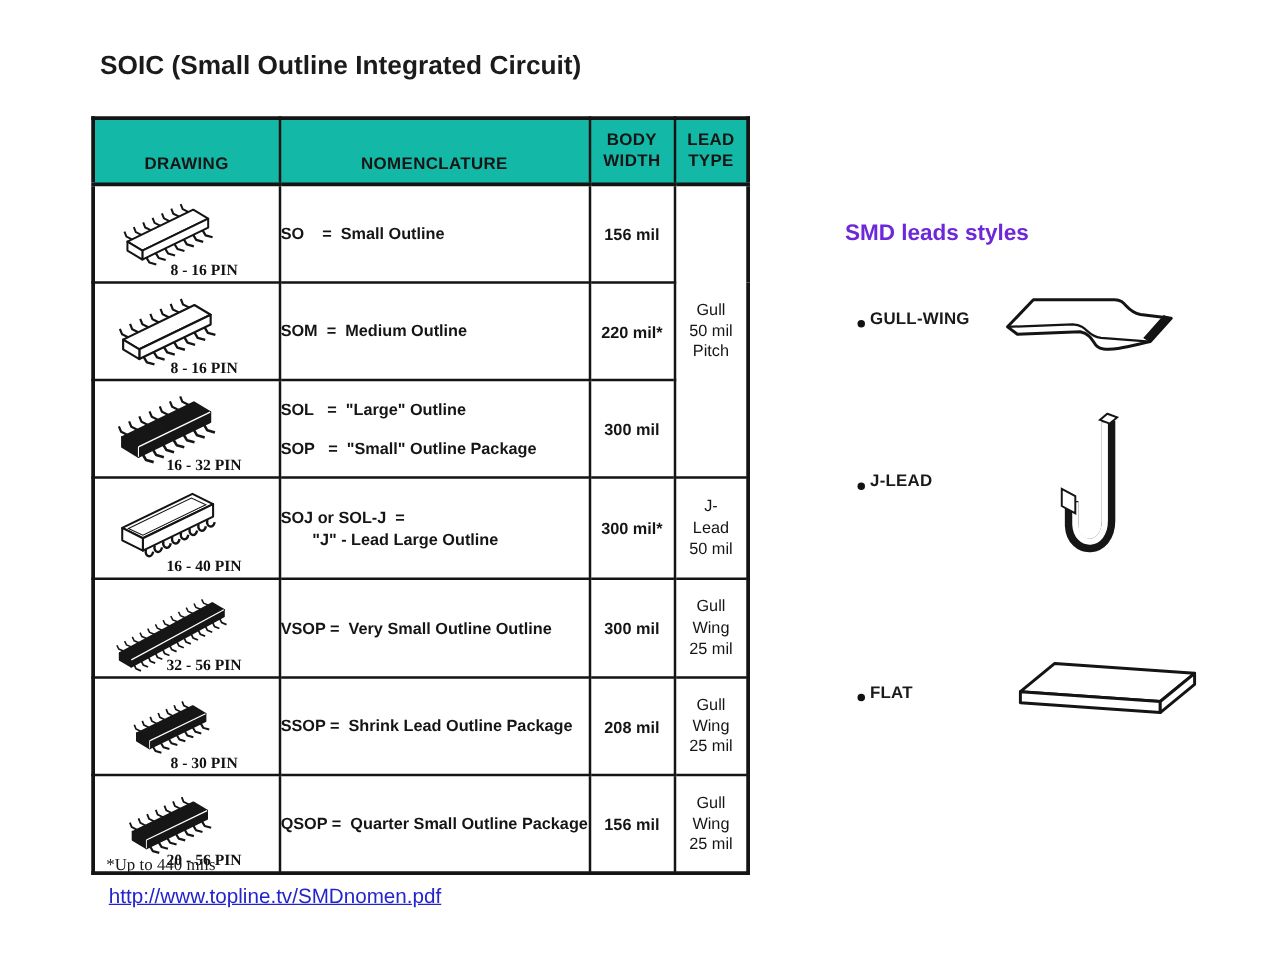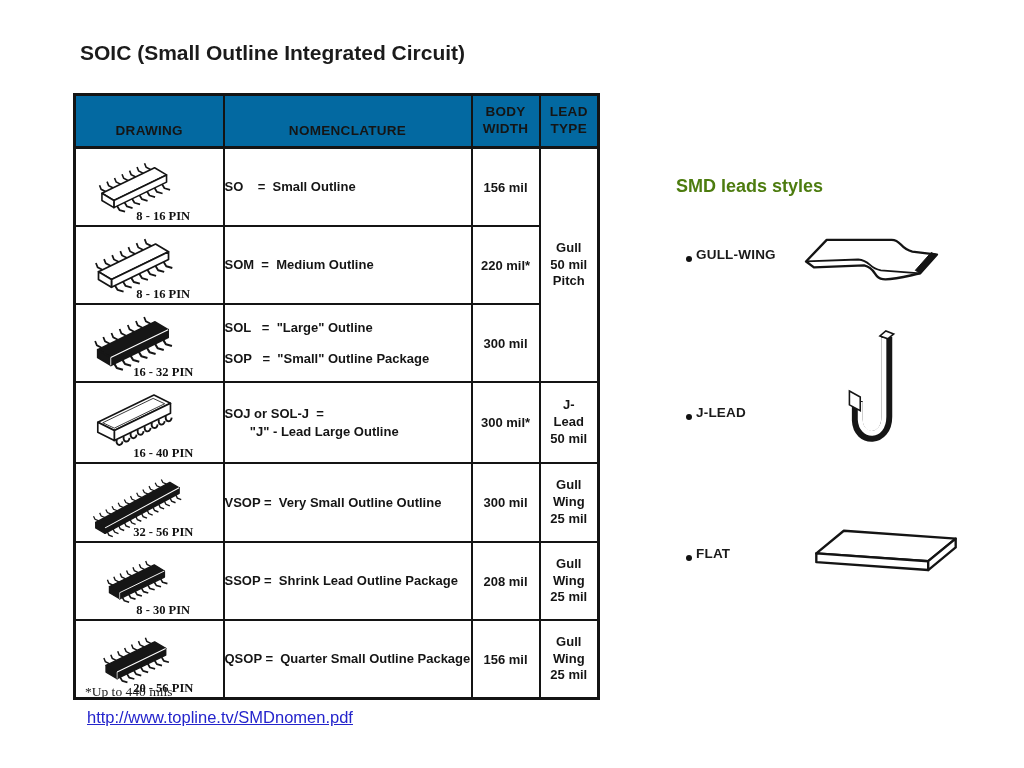--- a/index.html
+++ b/index.html
@@ -10,47 +10,47 @@
   .title{
     position:absolute;left:80px;top:41px;font-size:21px;font-weight:700;color:#1b1b1b;
   }
   
   table.soic{
     position:absolute;left:73px;top:93px;border-collapse:collapse;table-layout:fixed;
     border:3px solid #141414;background:#fff;
   }
   table.soic th, table.soic td{border:2px solid #141414;padding:0;}
   table.soic th{
-    background:#0369a1;height:42px;font-size:13.5px;font-weight:700;
+    background:#14b8a6;height:42px;font-size:13.5px;font-weight:700;
     text-align:center;letter-spacing:.3px;
   }
   th .two-line{white-space:pre-line;line-height:1.25;display:block;}
   tr.hdr th{border-bottom:3px solid #141414;}
   td{height:76px;vertical-align:middle;}
   td.c-draw{position:relative;text-align:center;}
   td.c-draw svg{display:block;margin:3px auto 0;}
   .pinlabel{
     position:absolute;left:0;right:0;bottom:1px;text-align:center;padding-left:28px;
     font-family:"Liberation Serif", serif;font-weight:700;font-size:12.5px;color:#111;
   }
   td.c-nomen{padding-left:9px;font-size:13px;font-weight:700;}
   .nomen-line{display:block;white-space:pre;line-height:1.35;}
   .nomen-line.spaced{margin-top:13px;}
   td.c-body{text-align:center;font-size:13px;font-weight:700;}
-  td.c-lead{text-align:center;font-size:13px;font-weight:700;white-space:pre-line;line-height:1.3;}
+  td.c-lead{text-align:center;font-size:13px;font-weight:400;white-space:pre-line;line-height:1.3;}
   .footnote{
     position:absolute;left:85px;top:684px;font-family:"Liberation Serif", serif;
     font-size:13.5px;color:#1b1b1b;
   }
   .src-link{
     position:absolute;left:87px;top:708px;font-size:16.5px;color:#2424cc;
     text-decoration:underline;cursor:pointer;
   }
   
-  .smd-heading{position:absolute;left:676px;top:176px;font-size:18px;font-weight:700;color:#4d7c0f;}
+  .smd-heading{position:absolute;left:676px;top:176px;font-size:18px;font-weight:700;color:#6d28d9;}
   .lead-item{position:absolute;display:flex;align-items:flex-end;}
   .lead-item .dot{width:6px;height:6px;border-radius:50%;background:#111;margin-right:4px;flex:0 0 auto;}
   .lead-item .lbl{font-size:13.5px;font-weight:700;letter-spacing:.2px;color:#1a1a1a;}
   .lead-fig{position:absolute;}
 </style>
 </head>
 <body>
 
 <svg width="0" height="0" style="position:absolute" aria-hidden="true">
   <defs>
@@ -329,21 +329,21 @@
 <div class="smd-heading">SMD leads styles</div>
 
 <div class="lead-item" style="left:686px;top:247px;">
   <span class="dot"></span>
   <span class="lbl">GULL-WING</span>
 </div>
 <svg class="lead-fig" style="left:797px;top:228px;" viewBox="0 0 152 64" width="150" height="63">
     <use href="#g-gull"></use>
   </svg>
 
-<div class="lead-item" style="left:686px;top:405px;">
+<div class="lead-item" style="left:686px;top:377px;">
   <span class="dot"></span>
   <span class="lbl">J-LEAD</span>
 </div>
 <svg class="lead-fig" style="left:846px;top:330px;" viewBox="0 0 60 130" width="60" height="128">
     <use href="#g-j"></use>
   </svg>
 
 <div class="lead-item" style="left:686px;top:546px;">
   <span class="dot"></span>
   <span class="lbl">FLAT</span>

